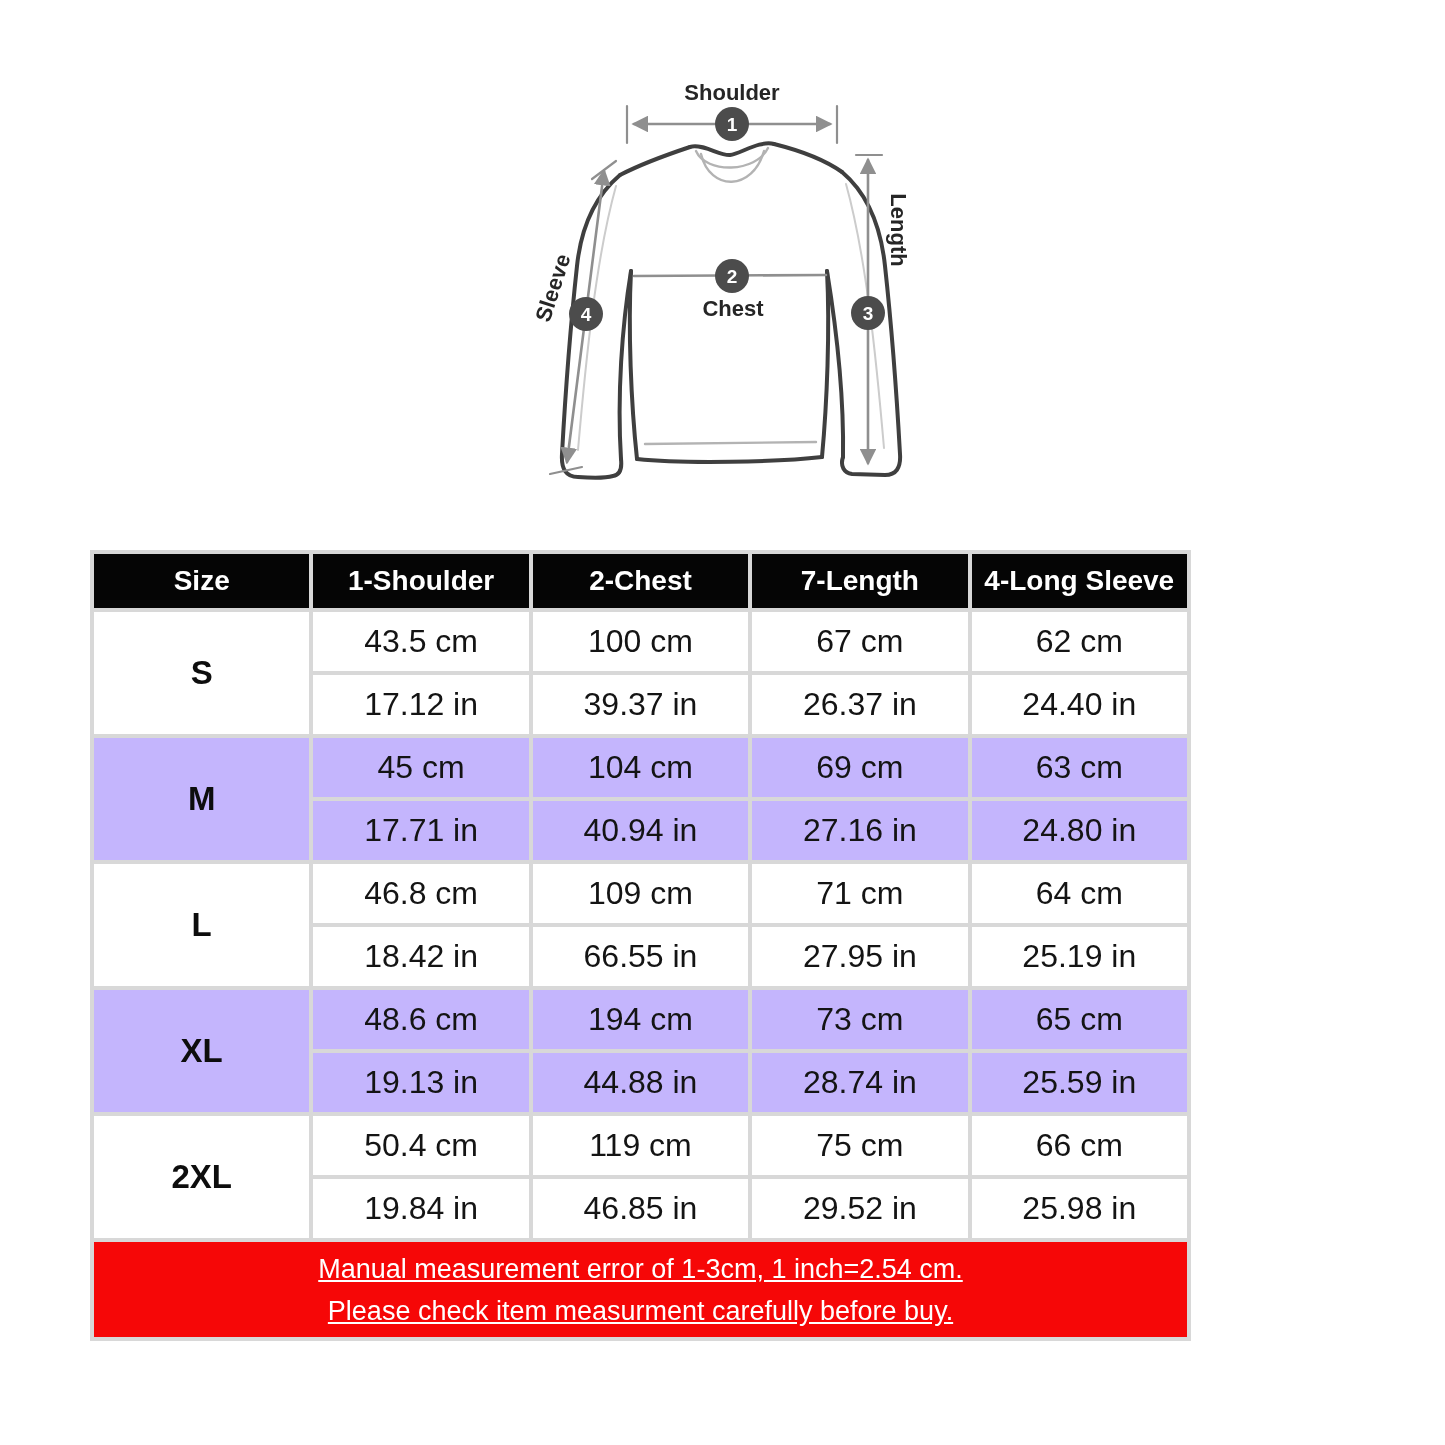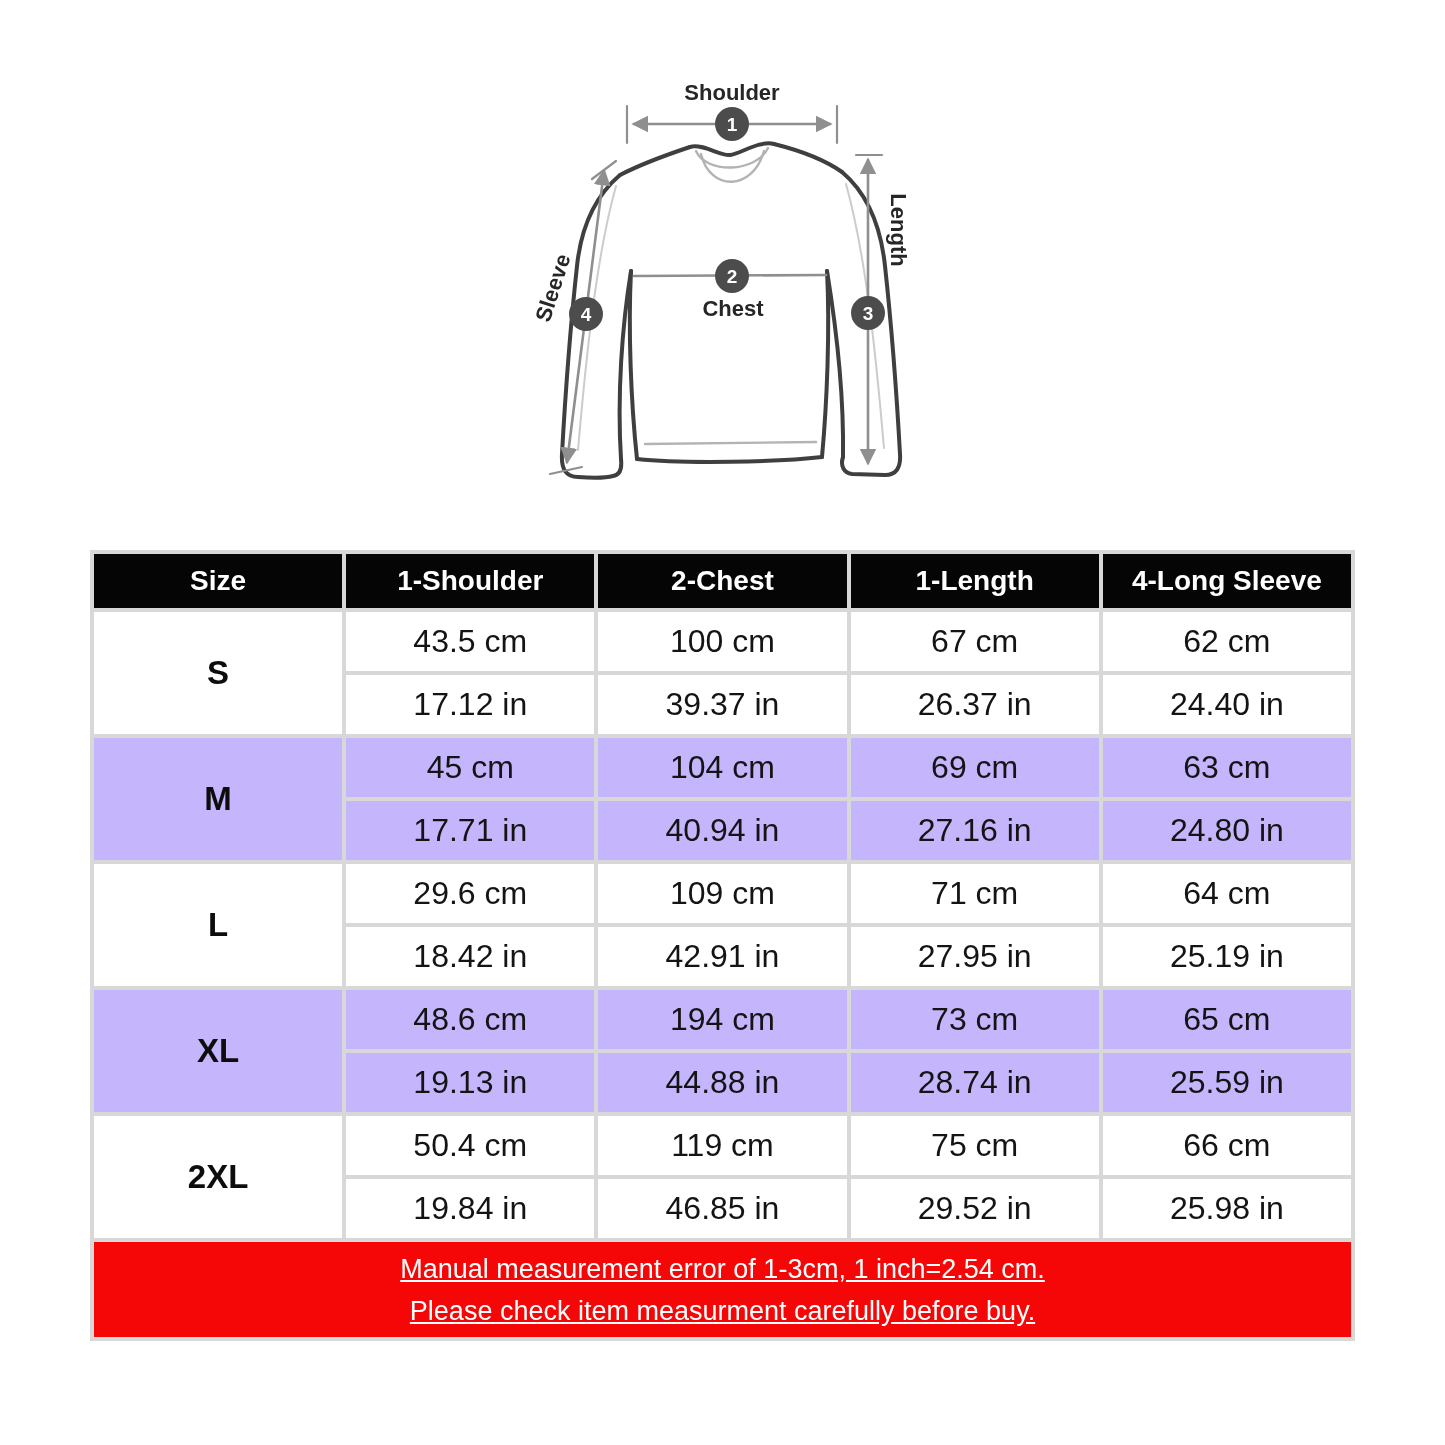--- a/index.html
+++ b/index.html
@@ -39,21 +39,21 @@
   .shirt-crease { stroke: #cccccc; stroke-width: 2; fill: none; stroke-linecap: round; }
   .measure      { stroke: #8f8f8f; stroke-width: 2.6; fill: none; stroke-linecap: round; }
   .measure-tick { stroke: #8f8f8f; stroke-width: 2.2; fill: none; stroke-linecap: round; }
   .marker-dot   { fill: #4c4c4c; }
 
   
   table.size-chart {
     position: absolute;
     left: 90px;
     top: 550px;
-    width: 1265px;
+    width: 1101px;
     border-collapse: separate;
     border-spacing: 4px;
     background: #d8d8d8;
     table-layout: fixed;
   }
   table.size-chart th,
   table.size-chart td {
     text-align: center;
     vertical-align: middle;
     padding: 0;
@@ -164,21 +164,21 @@
     <text class="diag-label" x="40" y="232" text-anchor="middle" transform="rotate(-72 40 232)">Sleeve</text>
   </svg>
 </div>
 
 <table class="size-chart">
   <thead>
     <tr>
       <th class="col-header">Size</th>
       <th class="col-header">1-Shoulder</th>
       <th class="col-header">2-Chest</th>
-      <th class="col-header">1-Length</th>
+      <th class="col-header">7-Length</th>
       <th class="col-header">4-Long Sleeve</th>
     </tr>
   </thead>
   <tbody>
 
     <tr>
       <td class="size-cell" rowspan="2">S</td>
       <td class="value-cell">43.5 cm</td>
       <td class="value-cell">100 cm</td>
       <td class="value-cell">67 cm</td>
@@ -200,28 +200,28 @@
     </tr>
     <tr class="alt">
       <td class="value-cell">17.71 in</td>
       <td class="value-cell">40.94 in</td>
       <td class="value-cell">27.16 in</td>
       <td class="value-cell">24.80 in</td>
     </tr>
 
     <tr>
       <td class="size-cell" rowspan="2">L</td>
-      <td class="value-cell">29.6 cm</td>
+      <td class="value-cell">46.8 cm</td>
       <td class="value-cell">109 cm</td>
       <td class="value-cell">71 cm</td>
       <td class="value-cell">64 cm</td>
     </tr>
     <tr>
       <td class="value-cell">18.42 in</td>
-      <td class="value-cell">42.91 in</td>
+      <td class="value-cell">66.55 in</td>
       <td class="value-cell">27.95 in</td>
       <td class="value-cell">25.19 in</td>
     </tr>
 
     <tr class="alt">
       <td class="size-cell" rowspan="2">XL</td>
       <td class="value-cell">48.6 cm</td>
       <td class="value-cell">194 cm</td>
       <td class="value-cell">73 cm</td>
       <td class="value-cell">65 cm</td>

